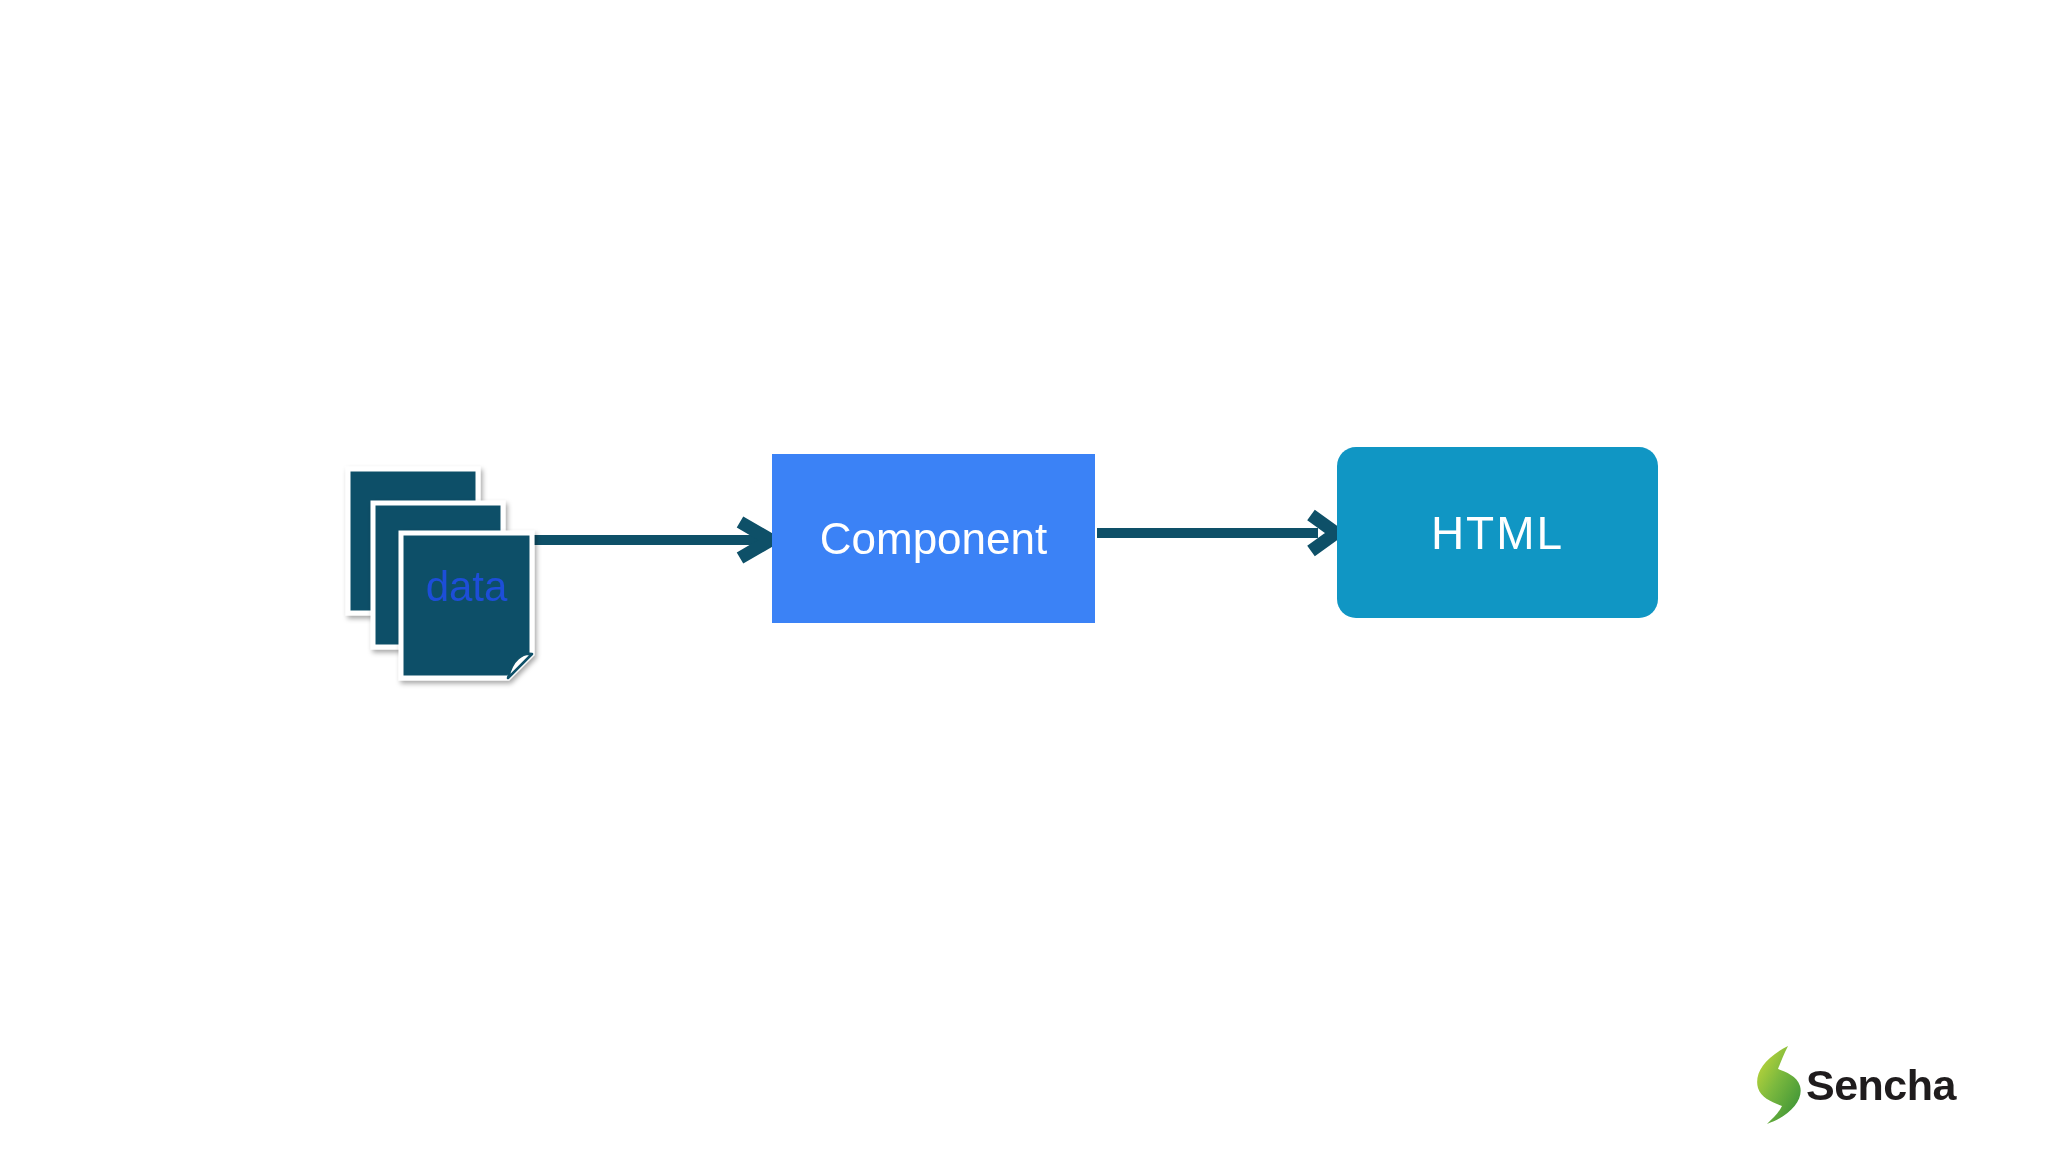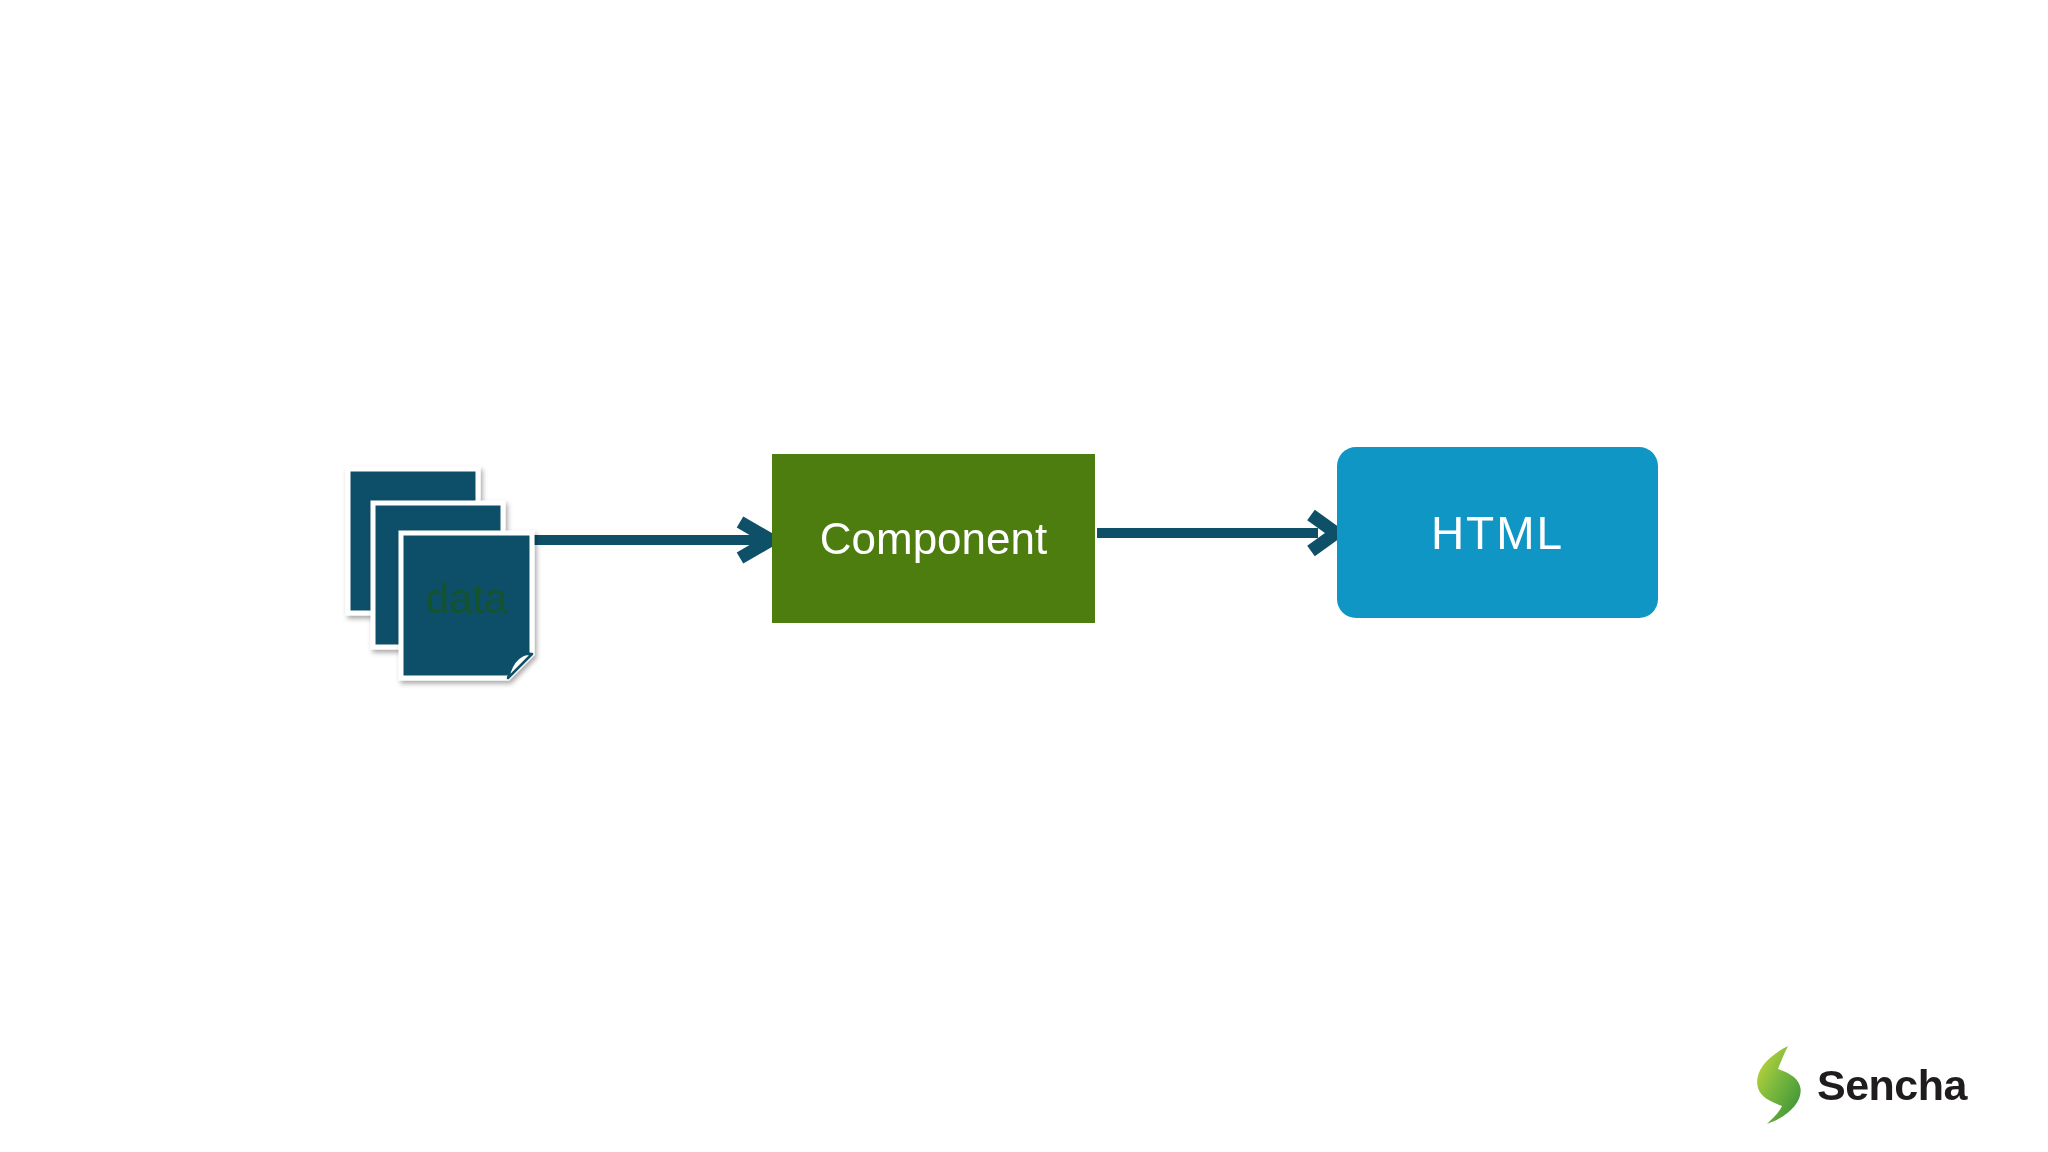--- a/index.html
+++ b/index.html
@@ -12,40 +12,40 @@
   }
   .title{
     position:absolute;left:97px;top:104px;
     margin:0;
     font-size:67px;font-weight:300;letter-spacing:-0.5px;
     color:#6d6e71;line-height:1;
   }
   .arrow{position:absolute;}
   .stack{position:absolute;left:330px;top:450px;}
   .doc-label{
-    position:absolute;left:401px;top:576px;width:131px;height:46px;
+    position:absolute;left:401px;top:564px;width:131px;height:46px;
     line-height:46px;text-align:center;
-    font-size:42px;color:#14532d;
+    font-size:42px;color:#1d4ed8;
   }
   .box{
     position:absolute;
     display:flex;align-items:center;justify-content:center;
     color:#ffffff;
   }
   .box-green{
     left:772px;top:454px;width:323px;height:169px;
-    background:#4d7c0f;font-size:44px;
+    background:#3b82f6;font-size:44px;
   }
   .box-blue{
     left:1337px;top:447px;width:321px;height:171px;
     background:#1096c4;font-size:46px;letter-spacing:2px;border-radius:19px;
   }
   .brand{
     position:absolute;left:1752px;top:1046px;
-    display:flex;align-items:center;gap:11px;
+    display:flex;align-items:center;gap:0;
   }
   .brand-text{
     font-size:43px;font-weight:bold;color:#1f1c1d;
     letter-spacing:-0.5px;
   }
 </style>
 </head>
 <body>
 
 <div class="slide">

